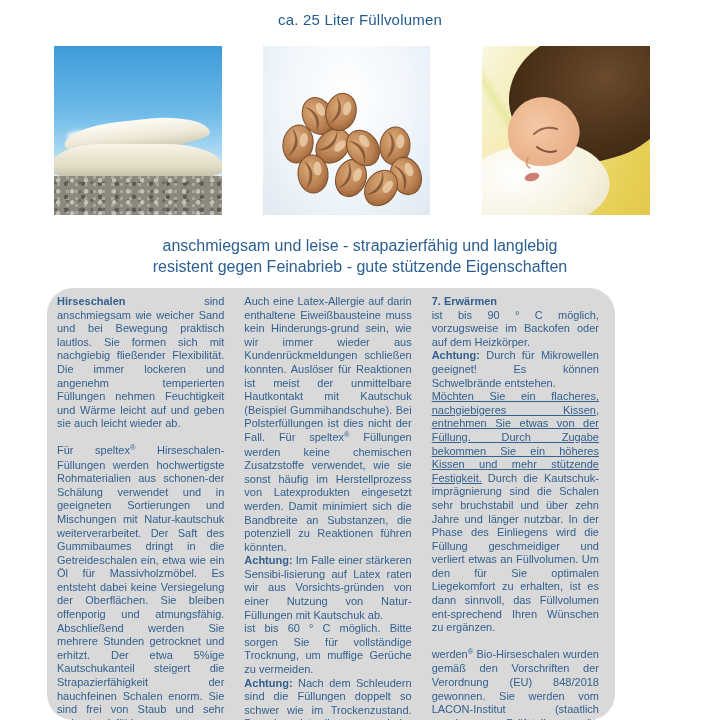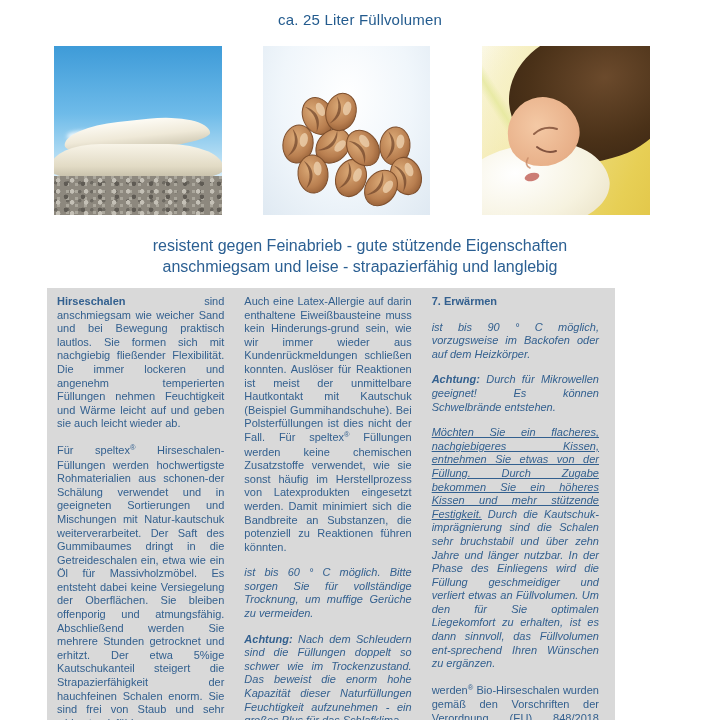--- a/index.html
+++ b/index.html
@@ -65,26 +65,26 @@
        border-radius:50% 50% 48% 52%/55% 55% 45% 45%;transform:rotate(-18deg);}
   .p3-features{position:absolute;inset:0;width:100%;height:100%;}
 
   
   .tagline{position:absolute;top:235px;left:0;width:720px;text-align:center;
            color:#2b5f92;font-size:16px;line-height:21px;}
 
   
   .panel{position:absolute;left:47px;top:288px;width:568px;height:432px;
          background:#d9d9d9;overflow:hidden;box-sizing:border-box;
-         padding:7px 16px 0 10px;display:flex;gap:20px;}
+         padding:7px 16px 0 10px;display:flex;gap:20px;border-radius:26px;}
   .col{width:190px;color:#33608f;font-size:11px;line-height:13.6px;
        text-align:justify;hyphens:none;}
   .col p{margin:13px 0 0 0;}
   .col p:first-child{margin-top:0;}
-  .col p.tight{margin-top:12px;font-style:italic;}
+  .col p.tight{margin-top:0;}
   .b{font-weight:bold;}
   .u{text-decoration:underline;}
   .sup{font-size:7.5px;position:relative;top:-3.5px;}
 </style>
 </head>
 <body>
 
 <div class="page">
 
   <div class="title">ca. 25 Liter Füllvolumen</div>
@@ -135,32 +135,33 @@
     <div class="p3-face"></div>
     <svg class="p3-features" viewBox="0 0 168 169">
       <path d="M 52 88 q 10 -9 23 -5" fill="none" stroke="#7a4a33" stroke-width="2" stroke-linecap="round" opacity="0.8"></path>
       <path d="M 55 101 q 9 7 19 4" fill="none" stroke="#6e4130" stroke-width="2" stroke-linecap="round" opacity="0.85"></path>
       <path d="M 46 112 q -4 7 2 10" fill="none" stroke="#c78a67" stroke-width="1.6" stroke-linecap="round" opacity="0.8"></path>
       <ellipse cx="50" cy="131" rx="7.5" ry="4" fill="#c76f66" opacity="0.9" transform="rotate(-14 50 131)"></ellipse>
     </svg>
   </div>
 
   <div class="tagline">
+    <div>anschmiegsam und leise - strapazierfähig und langlebig</div>
     <div>resistent gegen Feinabrieb - gute stützende Eigenschaften</div>
-    <div>anschmiegsam und leise - strapazierfähig und langlebig</div>
   </div>
 
   <div class="panel">
     <div class="col">
         <p><span class="b">Hirseschalen</span><span> sind anschmiegsam wie weicher Sand und bei Bewegung praktisch lautlos. Sie formen sich mit nachgiebig fließender Flexibilität. Die immer lockeren und angenehm temperierten Füllungen nehmen Feuchtigkeit und Wärme leicht auf und geben sie auch leicht wieder ab.</span></p>
         <p><span>Für speltex</span><span class="sup">®</span><span> Hirseschalen-Füllungen werden hochwertigste Rohmaterialien aus schonen-der Schälung verwendet und in geeigneten Sortierungen und Mischungen mit Natur-kautschuk weiterverarbeitet. Der Saft des Gummibaumes dringt in die Getreideschalen ein, etwa wie ein Öl für Massivholzmöbel. Es entsteht dabei keine Versiegelung der Oberflächen. Sie bleiben offenporig und atmungsfähig. Abschließend werden Sie mehrere Stunden getrocknet und erhitzt. Der etwa 5%ige Kautschukanteil steigert die Strapazierfähigkeit der hauchfeinen Schalen enorm. Sie sind frei von Staub und sehr widerstandsfähig gegen Feinabrieb.</span></p>
         <p><span>Rund 750.000 einzelne Schalen je kg Füllgewicht bleiben jederzeit locker, fließend und formbar. Sie entfalten bei passender Dosierung der Füllmenge in Polsterungen aller Art gute stützende Wirkungen.</span></p>
       </div>
     <div class="col">
         <p><span>Auch eine Latex-Allergie auf darin enthaltene Eiweißbausteine muss kein Hinderungs-grund sein, wie wir immer wieder aus Kundenrückmeldungen schließen konnten. Auslöser für Reaktionen ist meist der unmittelbare Hautkontakt mit Kautschuk (Beispiel Gummihandschuhe). Bei Polsterfüllungen ist dies nicht der Fall. Für speltex</span><span class="sup">®</span><span> Füllungen werden keine chemischen Zusatzstoffe verwendet, wie sie sonst häufig im Herstellprozess von Latexprodukten eingesetzt werden. Damit minimiert sich die Bandbreite an Substanzen, die potenziell zu Reaktionen führen könnten.</span></p>
+        <p class="tight"><span class="b">Achtung:</span><span> Im Falle einer stärkeren Sensibi-lisierung auf Latex raten wir aus Vorsichts-gründen von einer Nutzung von Natur-Füllungen mit Kautschuk ab.</span></p>
         <p class="tight"><span>ist bis 60 ° C möglich. Bitte sorgen Sie für vollständige Trocknung, um muffige Gerüche zu vermeiden.</span></p>
         <p class="tight"><span class="b">Achtung:</span><span> Nach dem Schleudern sind die Füllungen doppelt so schwer wie im Trockenzustand. Das beweist die enorm hohe Kapazität dieser Naturfüllungen Feuchtigkeit aufzunehmen - ein großes Plus für das Schlafklima.</span></p>
       </div>
     <div class="col">
         <p><span class="b">7. Erwärmen</span></p>
         <p class="tight"><span>ist bis 90 ° C möglich, vorzugsweise im Backofen oder auf dem Heizkörper.</span></p>
         <p class="tight"><span class="b">Achtung:</span><span> Durch für Mikrowellen geeignet! Es können Schwelbrände entstehen.</span></p>
         <p class="tight"><span class="u">Möchten Sie ein flacheres, nachgiebigeres Kissen, entnehmen Sie etwas von der Füllung. Durch Zugabe bekommen Sie ein höheres Kissen und mehr stützende Festigkeit.</span><span> Durch die Kautschuk-imprägnierung sind die Schalen sehr bruchstabil und über zehn Jahre und länger nutzbar. In der Phase des Einliegens wird die Füllung geschmeidiger und verliert etwas an Füllvolumen. Um den für Sie optimalen Liegekomfort zu erhalten, ist es dann sinnvoll, das Füllvolumen ent-sprechend Ihren Wünschen zu ergänzen.</span></p>
         <p><span>werden</span><span class="sup">®</span><span> Bio-Hirseschalen wurden gemäß den Vorschriften der Verordnung (EU) 848/2018 gewonnen. Sie werden vom LACON-Institut (staatlich zugelassene Prüfstelle gemäß EU-Bioverordnung) auf ihre Herkunft aus Bio-Anbau geprüft. Die Kautschukmilch stammt aus nachhaltiger Forstwirtschaft in Sri Lanka und Südindien.</span></p>
       </div>

